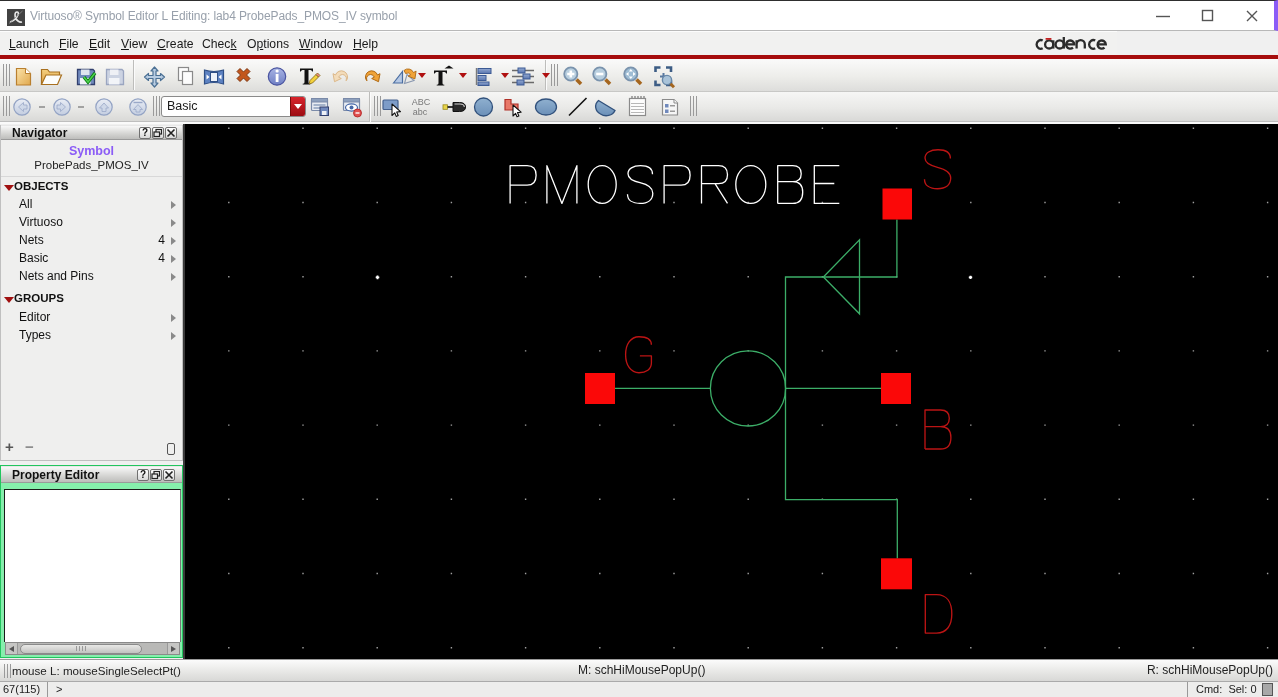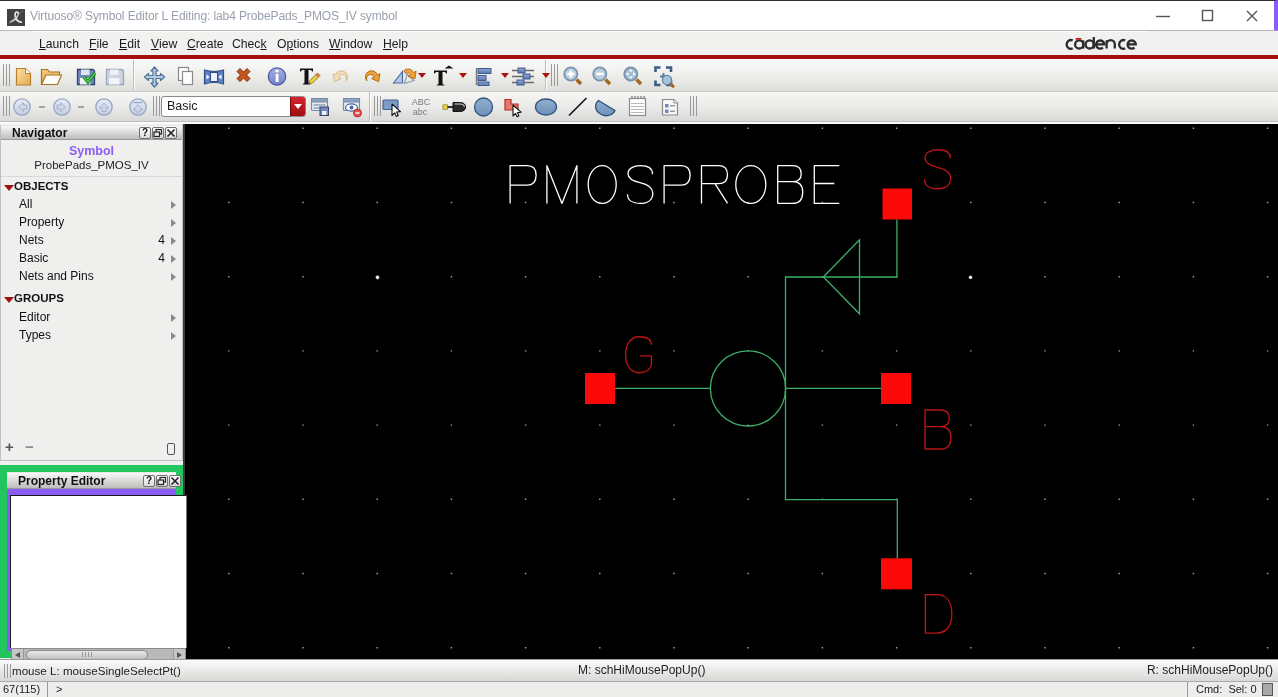--- a/index.html
+++ b/index.html
@@ -4,21 +4,21 @@
 <style>
 *{margin:0;padding:0;box-sizing:border-box;}
 html,body{width:1278px;height:697px;overflow:hidden;}
 body{font-family:"Liberation Sans",sans-serif;background:#f0f0f0;position:relative;}
 
 #titlebar{position:absolute;left:0;top:0;width:1278px;height:31px;background:#ffffff;border-bottom:1px solid #b8b8b8;border-top:1px solid #2e2e2e;border-right:4px solid #8b5cf6;}
 #titlebar .txt{position:absolute;left:30px;top:8px;font-size:12px;letter-spacing:-0.1px;color:#98a0ab;}
 #appicon{position:absolute;left:7px;top:8px;width:18px;height:17px;background:#181818;}
 .winbtn{position:absolute;top:0;height:30px;color:#555;}
 
-#menubar{position:absolute;left:0;top:31px;width:1117px;height:24px;background:#f1f1f0;border-top:1px solid #fcfcfc;margin-left:30px;}
+#menubar{position:absolute;left:0;top:31px;width:1117px;height:24px;background:#f1f1f0;border-top:1px solid #fcfcfc;}
 #menubar span{position:absolute;top:4.5px;font-size:12.2px;color:#1a1a1a;}
 #menubar u{text-decoration:underline;}
 #cadence{position:absolute;right:9px;top:3px;}
 #redline{position:absolute;left:0;top:55px;width:1278px;height:4px;background:#a60d0d;}
 
 #tb1{position:absolute;left:0;top:59px;width:1278px;height:33px;background:linear-gradient(#fafafa,#ededea 55%,#dddddb);border-bottom:1px solid #c8c8c6;}
 #tb2{position:absolute;left:0;top:92px;width:1278px;height:30px;background:linear-gradient(#f6f6f5,#e9e9e7 55%,#d9d9d7);border-bottom:1px solid #bebebe;}
 .grip{position:absolute;width:8px;height:22px;background:repeating-linear-gradient(90deg,#9a9a9a 0 1px,transparent 1px 3px);}
 .gsep{position:absolute;width:2px;height:30px;border-left:1px solid #bdbdbb;border-right:1px solid #fbfbfb;}
 .ticon{position:absolute;}
@@ -28,21 +28,21 @@
 .ptitle{position:absolute;left:0;top:0;width:100%;height:15px;background:linear-gradient(#f8f8f8,#d4d4d2 60%,#bdbdbb);border-bottom:1px solid #9a9a9a;border-top:1px solid #e8e8e8;}
 .ptitle b{position:absolute;left:11px;top:0px;font-size:12px;color:#111;}
 .pbtn{position:absolute;top:1px;width:12px;height:12px;background:linear-gradient(#ffffff,#d8d8d8);border:1px solid #707070;border-radius:2px;font-size:10px;font-weight:bold;color:#111;text-align:center;line-height:10px;}
 #navsym{position:absolute;left:0;top:19px;width:100%;text-align:center;font-size:12.5px;font-weight:bold;color:#8b5cf6;}
 #navcell{position:absolute;left:0;top:34px;width:100%;text-align:center;font-size:11.5px;color:#222;}
 .nhead{position:absolute;left:13px;font-size:11.5px;font-weight:bold;color:#111;}
 .nitem{position:absolute;left:18px;font-size:12px;color:#111;}
 .ncount{position:absolute;left:150px;width:14px;text-align:right;font-size:12px;color:#111;}
 .narrow{position:absolute;left:170px;width:0;height:0;border-top:4px solid transparent;border-bottom:4px solid transparent;border-left:5px solid #8a8a8a;}
 .rtri{position:absolute;left:3px;width:0;height:0;border-left:5px solid transparent;border-right:5px solid transparent;border-top:6px solid #a01010;}
-#propeditor{position:absolute;left:0;top:465px;width:183px;height:193px;background:#8b5cf6;border:7px solid #22c55e;}
+#propeditor{position:absolute;left:0;top:465px;width:183px;height:193px;background:#86efac;border:1px solid #22c55e;}
 #propwhite{position:absolute;left:3px;top:23px;width:177px;height:153px;background:#fff;border:1.5px solid #1a1a1a;border-right-color:#777;border-bottom:none;}
 #propscroll{position:absolute;left:4px;top:176px;width:175px;height:13px;background:#b9b9b7;border:1px solid #8a8a8a;}
 
 #statusbar{position:absolute;left:0;top:659px;width:1278px;height:23px;background:linear-gradient(#fbfbfb,#e6e6e4 60%,#d8d8d6);border-top:1px solid #9a9a9a;border-bottom:1px solid #aaa;font-size:12px;color:#222;}
 #statusbar span{white-space:nowrap;}
 #bottombar{position:absolute;left:0;top:682px;width:1278px;height:15px;background:#ededec;font-size:11px;color:#222;}
 
 #canvas{position:absolute;left:183px;top:124px;width:1095px;height:535px;background:#000;border-left:2px solid #3a3a3a;}
 #whitestrip{position:absolute;left:0;top:121.5px;width:1278px;height:2.8px;background:#fafafa;}
 </style>
@@ -317,21 +317,21 @@
           <path d="M1.5,1.5 l7,7 M8.5,1.5 l-7,7" stroke="#222" stroke-width="1.6"></path>
         </svg></div>
  </div>
  <div id="navsym">Symbol</div>
  <div id="navcell">ProbePads_PMOS_IV</div>
  <div style="position:absolute;left:0;top:51px;width:100%;border-top:1px solid #d8d8d8"></div>
  <div class="rtri" style="top:60px"></div>
     <div class="nhead" style="top:55px">OBJECTS</div>
  <div class="nitem" style="top:72px">All</div>
     <div class="narrow" style="top:76px"></div>
- <div class="nitem" style="top:90px">Property</div>
+ <div class="nitem" style="top:90px">Virtuoso</div>
     <div class="narrow" style="top:94px"></div>
  <div class="nitem" style="top:108px">Nets</div>
     <div class="ncount" style="top:108px">4</div>
     <div class="narrow" style="top:112px"></div>
  <div class="nitem" style="top:126px">Basic</div>
     <div class="ncount" style="top:126px">4</div>
     <div class="narrow" style="top:130px"></div>
  <div class="nitem" style="top:144px">Nets and Pins</div>
     <div class="narrow" style="top:148px"></div>
  <div class="rtri" style="top:172px"></div>

